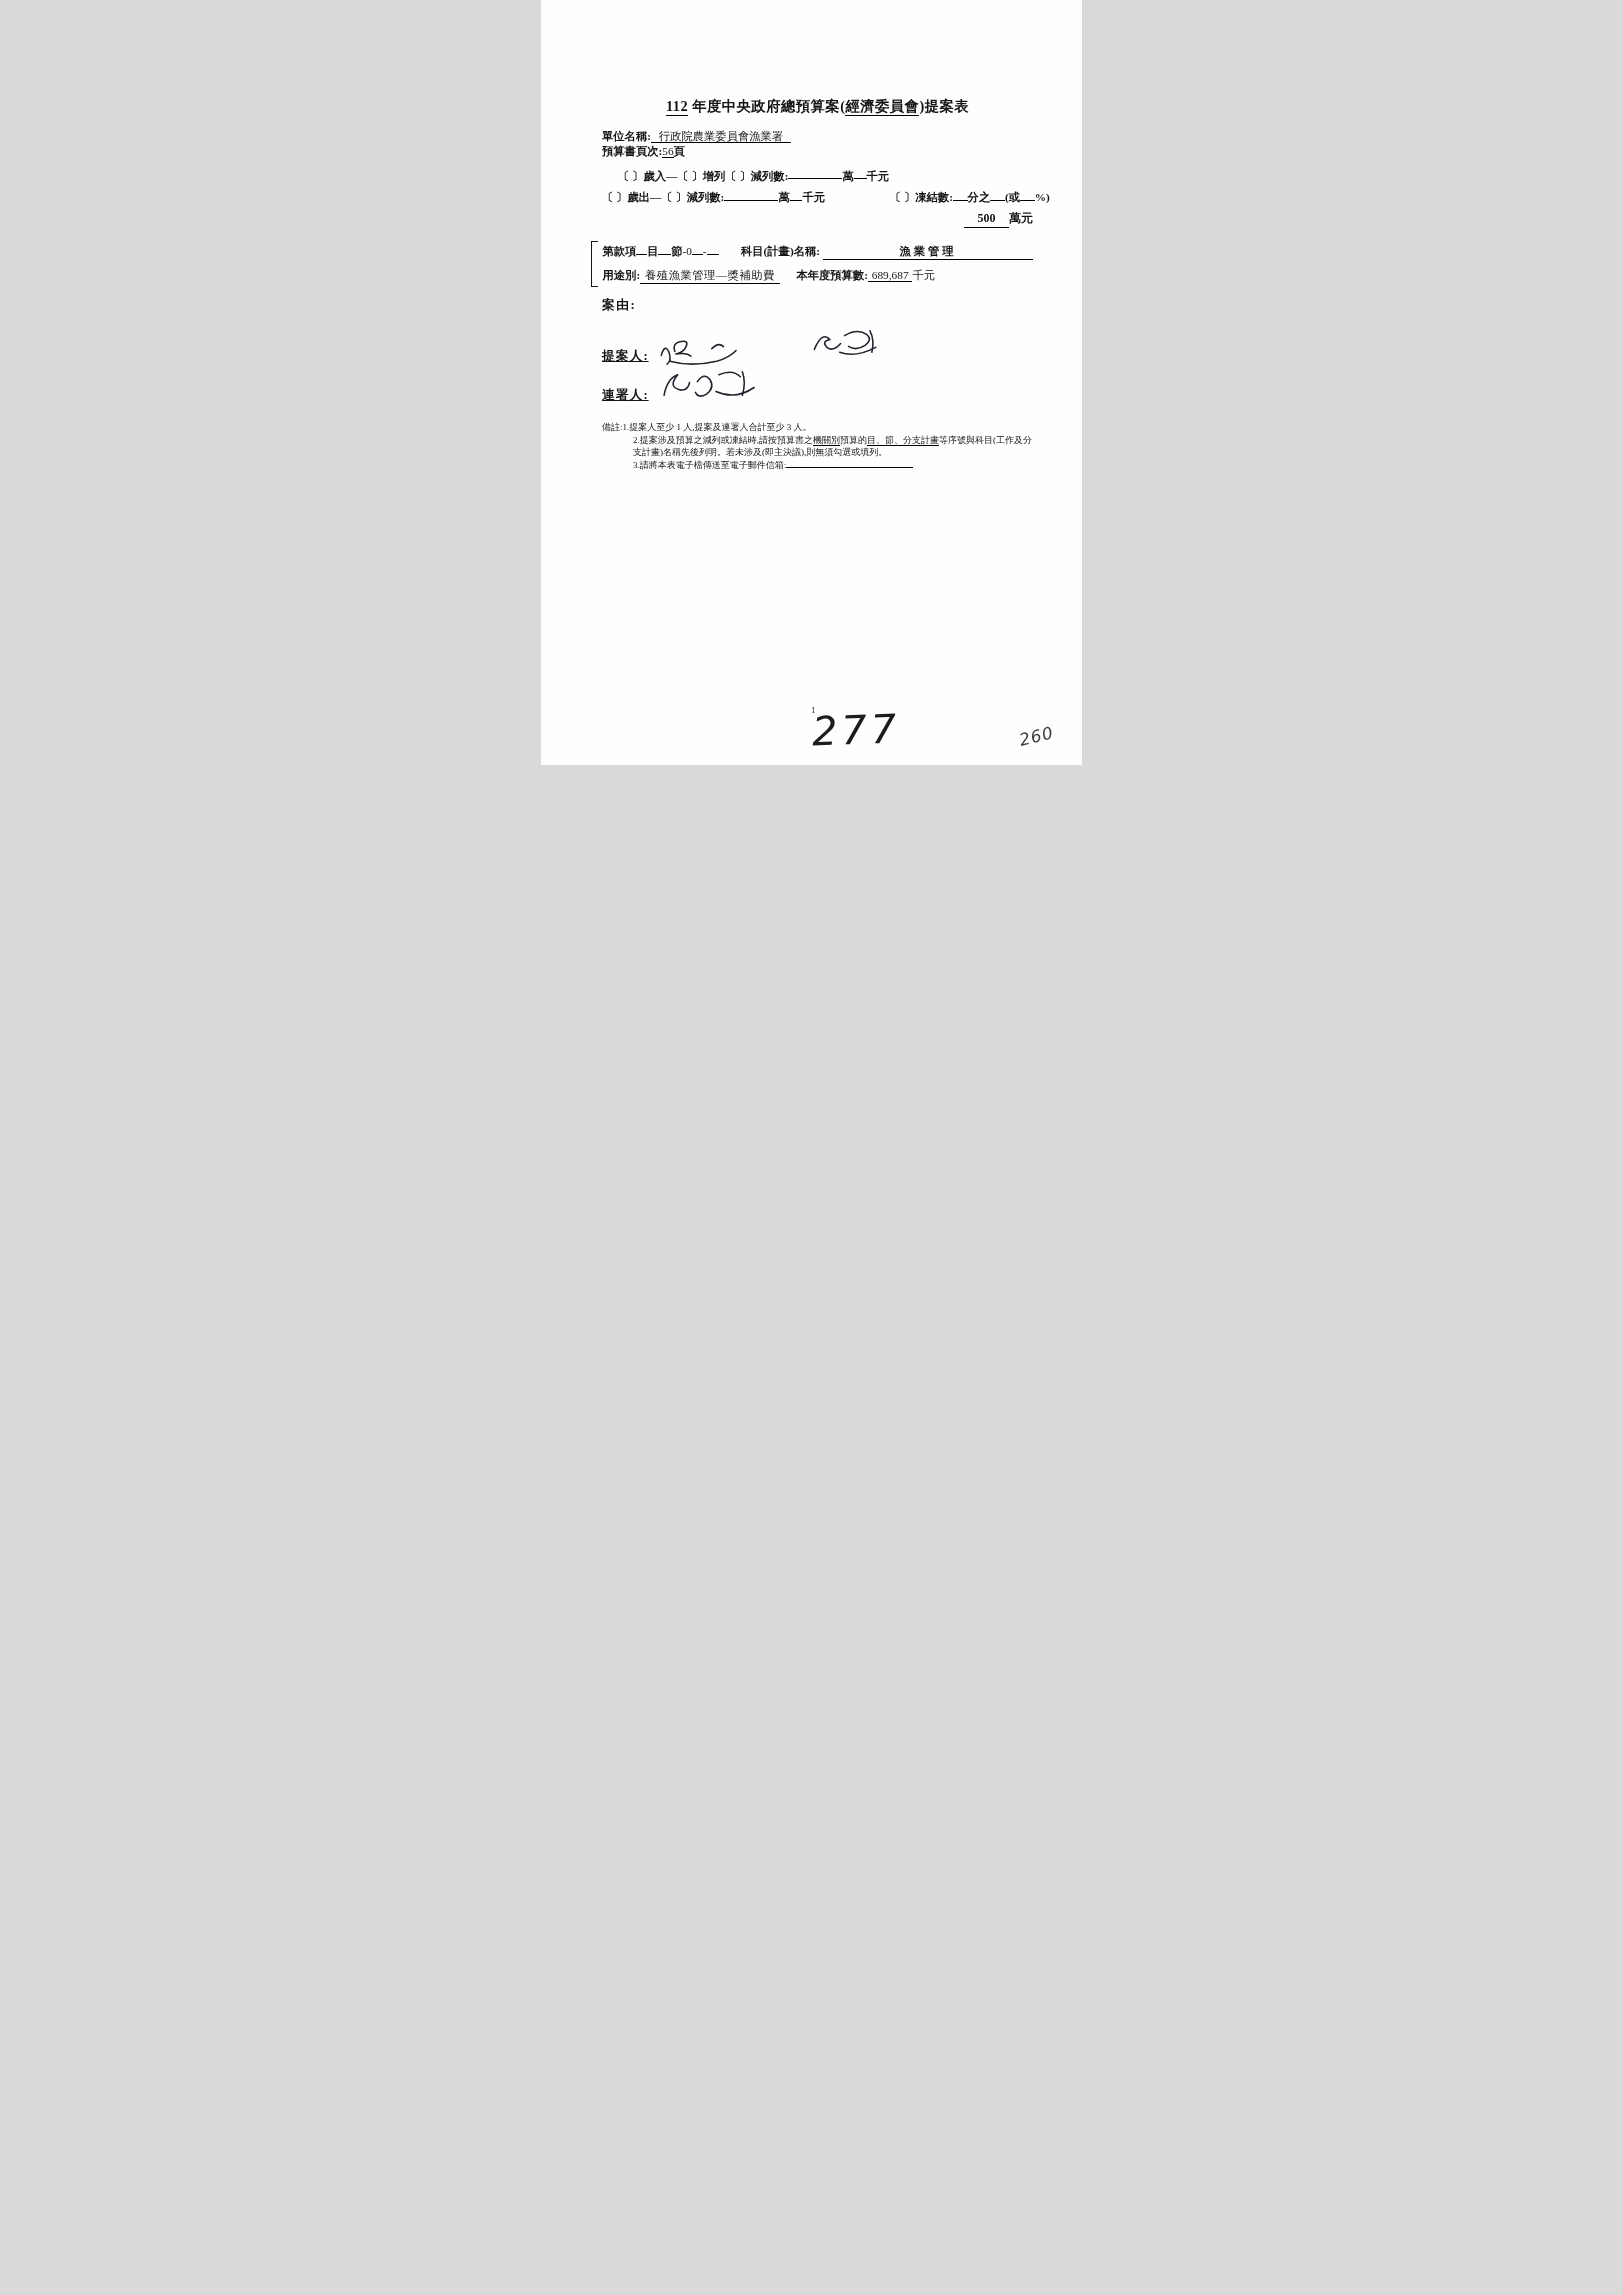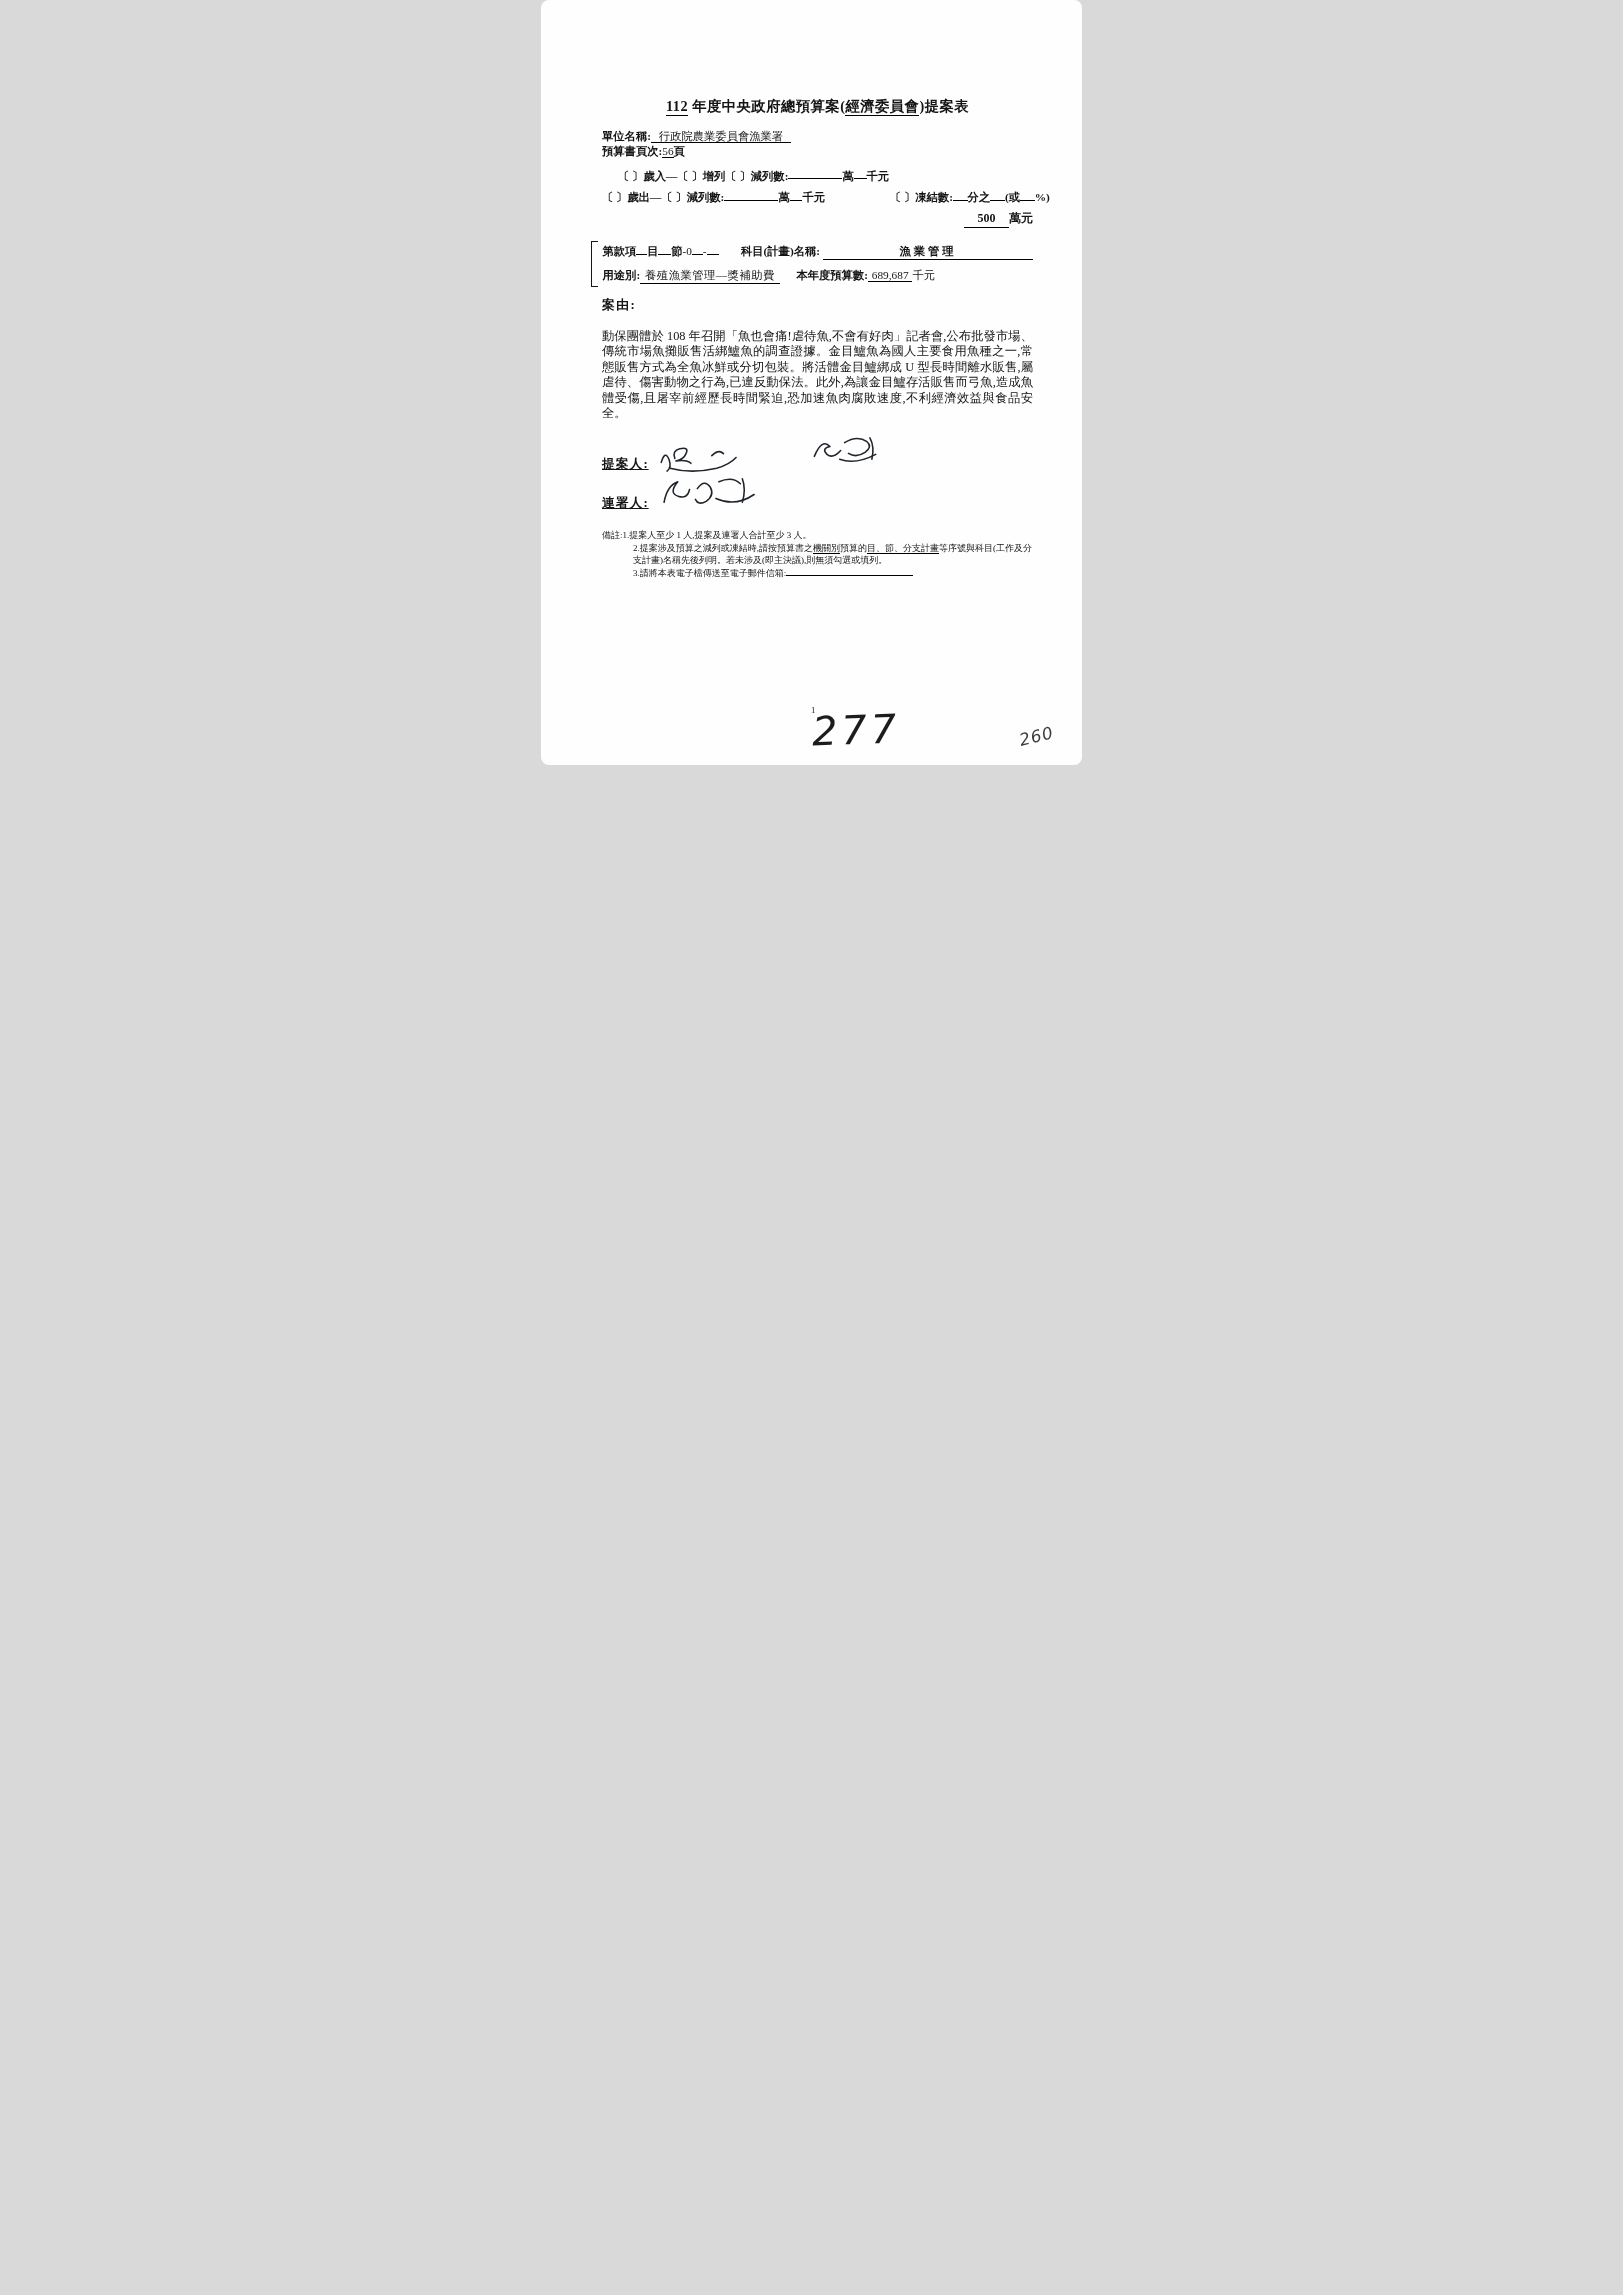--- a/index.html
+++ b/index.html
@@ -2,21 +2,20 @@
 <html style="font-size:7.9px"><head>
 <meta charset="utf-8">
 <style>
   * { margin:0; padding:0; box-sizing:border-box; }
   html,body { background:#d9d9d9; }
   body { font-family:"Liberation Serif","DejaVu Serif",serif; color:#141414; }
   .page {
     position:relative; width:541px; height:765px; margin:0 auto;
     background:#fefefe; overflow:hidden;
     padding:97px 49px 0 61px;
-    border-radius:8px;
   }
   .b { font-weight:bold; }
   .u { border-bottom:0.8px solid #000; padding-bottom:0.5px; }
   .blank { display:inline-block; border-bottom:0.8px solid #000; height:1.05em; vertical-align:baseline; }
   .w110 { width:54px; } .w30 { width:14.7px; } .w26 { width:12.8px; } .w22 { width:10.8px; }
 
   .title { text-align:center; font-size:14.3px; font-weight:bold; letter-spacing:0.5px; white-space:nowrap; }
   .title .u { border-bottom-width:1px; }
 
   .unit-row { display:flex; justify-content:space-between; align-items:baseline; margin-top:12.8px; font-size:11.3px;flex-direction:column; }
@@ -121,21 +120,20 @@
         <span class="b">本年度預算數:</span>
         <span class="num">689,687</span>
         <span>千元</span>
       </div>
     </div>
   </div>
 
   <div class="case-label">案由:</div>
 
   <div class="paragraphs">
-    <p class="p1">動保團體於 108 年召開「魚也會痛!虐待魚,不會有好肉」記者會,公布批發市場、傳統市場魚攤販售活綁鱸魚的調查證據。金目鱸魚為國人主要食用魚種之一,常態販售方式為全魚冰鮮或分切包裝。將活體金目鱸綁成 U 型長時間離水販售,屬虐待、傷害動物之行為,已違反動保法。此外,為讓金目鱸存活販售而弓魚,造成魚體受傷,且屠宰前經歷長時間緊迫,恐加速魚肉腐敗速度,不利經濟效益與食品安全。</p>
   </div>
 
   <div class="sig-block">
     <svg class="sig sig2" width="79" height="39" viewBox="0 0 160 80">
       <path d="M14 52 q16 -38 32 -20 q-18 4 -6 16 q12 10 28 -8"></path>
       <path d="M76 24 q26 -16 46 -2 q12 10 -4 22 q-18 12 -34 2"></path>
       <path d="M66 58 q32 12 74 -10"></path>
       <path d="M128 14 q10 18 4 44"></path>
     </svg>
     <div class="sig-row">

